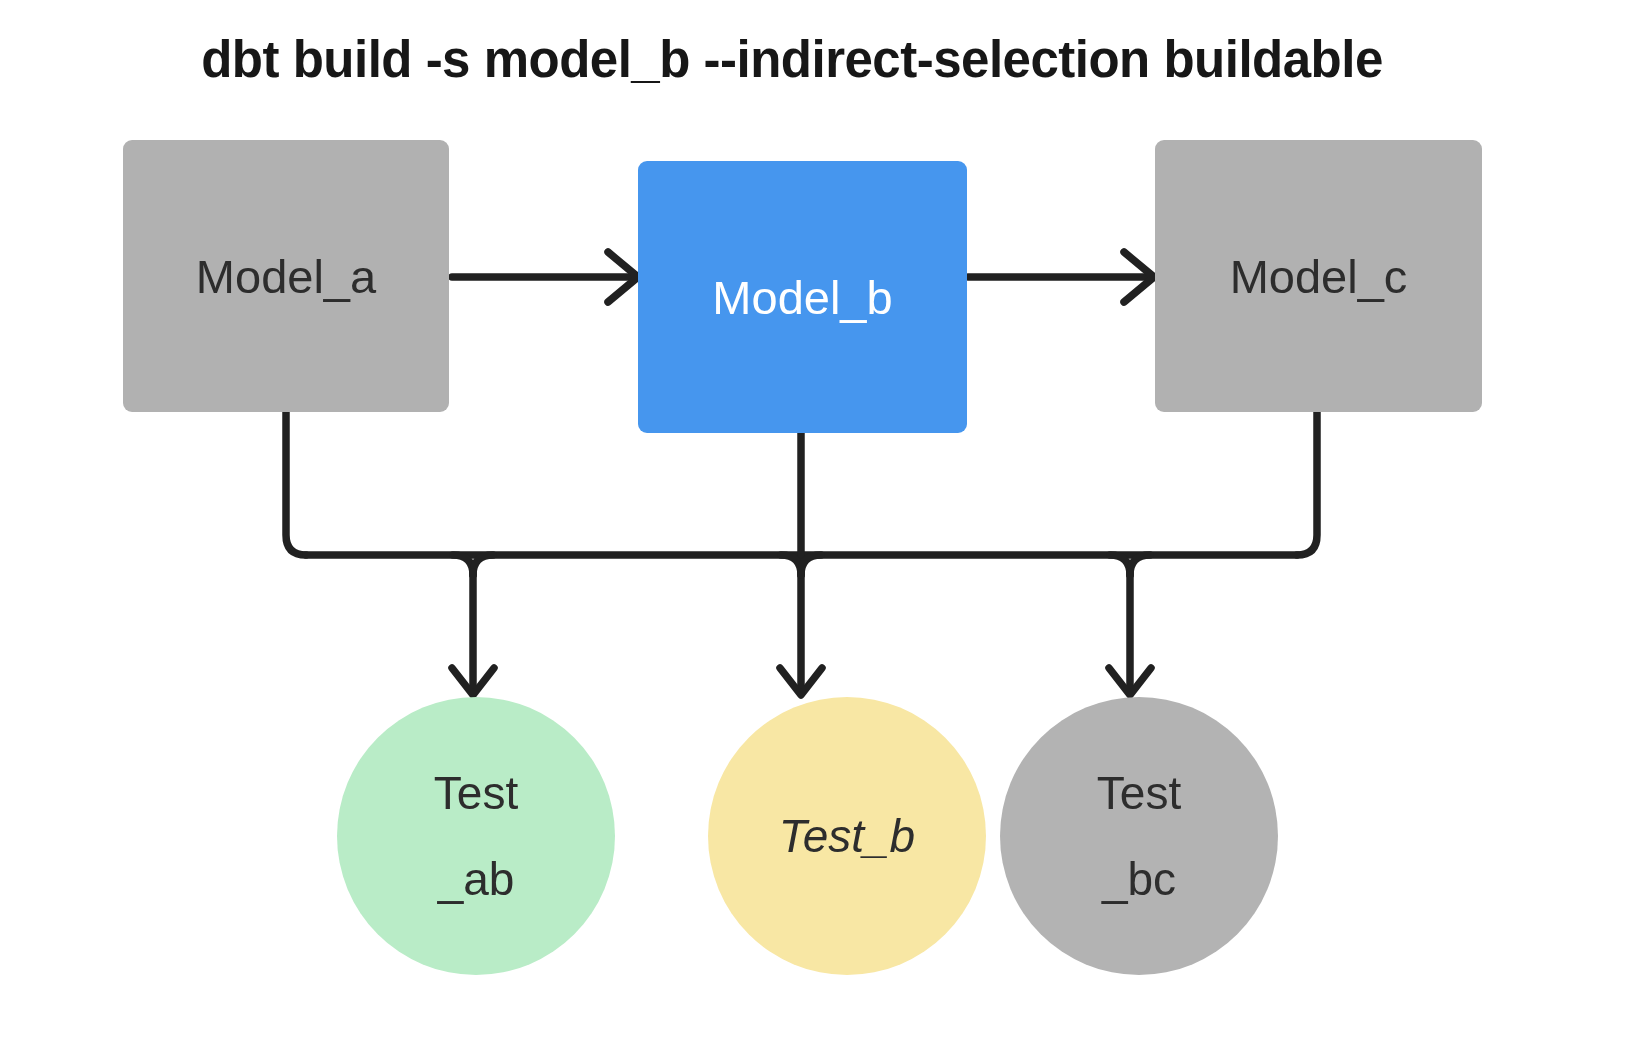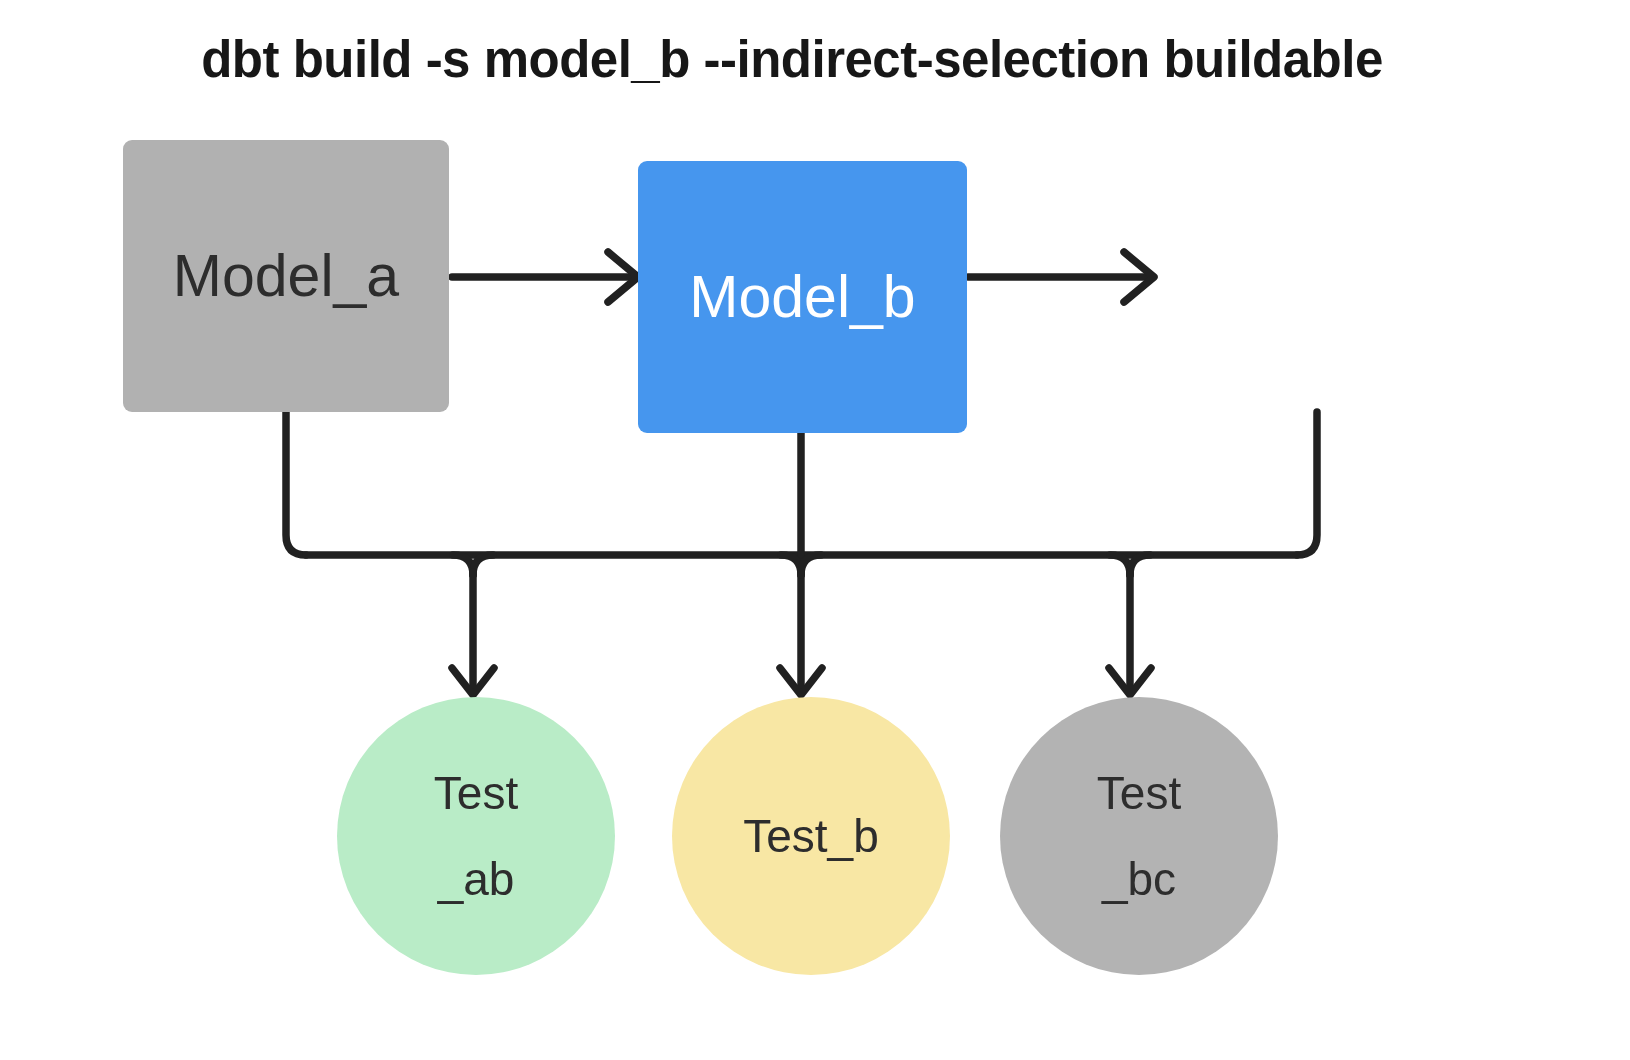--- a/index.html
+++ b/index.html
@@ -18,37 +18,37 @@
     font-weight:600;
     letter-spacing:-0.5px;
     color:var(--title-color,#171717);
     white-space:nowrap;
   }
   .model{
     position:absolute;
     top:140px;height:272px;
     border-radius:9px;
     display:flex;align-items:center;justify-content:center;
-    font-size:59px;font-weight:500;
+    font-size:47px;font-weight:500;
     color:var(--label-dark,#2d2d2d);
   }
   .model-a{left:123px;width:326px;background:var(--model-gray,#b1b1b1);}
   .model-b{left:638px;width:329px;background:var(--model-blue,#4696ee);color:var(--label-light,#fff);margin-top:21px;}
   .model-c{left:1155px;width:327px;background:var(--model-gray,#b1b1b1);}
   .test{
     position:absolute;
     top:697px;width:278px;height:278px;
     border-radius:50%;
     display:flex;flex-direction:column;align-items:center;justify-content:center;
     font-size:46px;font-weight:500;line-height:86px;
     color:var(--label-dark,#2d2d2d);
     text-align:center;
   }
   .test-ab{left:337px;background:var(--test-green,#b9ecc7);}
-  .test-b{left:672px;background:var(--test-yellow,#f8e7a4);}
+  .test-b{left:708px;background:var(--test-yellow,#f8e7a4);font-style:italic;}
   .test-bc{left:1000px;background:var(--test-gray,#b3b3b3);}
   svg.connectors{position:absolute;left:0;top:0;width:1630px;height:1060px;pointer-events:none;}
   svg.connectors path{
     fill:none;
     stroke:var(--connector,#212121);
     stroke-width:7.5;
     stroke-linecap:round;
     stroke-linejoin:round;
   }
 </style>
@@ -98,20 +98,23 @@
       <path d="M1109 668 L1130 695 L1151 668"></path>
     </g>
   </svg>
 
   <div class="model model-a">
     <span>Model_a</span>
   </div>
   <div class="model model-b">
     <span>Model_b</span>
   </div>
+  <div class="model model-c">
+    <span>Model_c</span>
+  </div>
 
   <div class="test test-ab">
     <span>Test</span>
     <span>_ab</span>
   </div>
   <div class="test test-b">
     <span>Test_b</span>
   </div>
   <div class="test test-bc">
     <span>Test</span>

